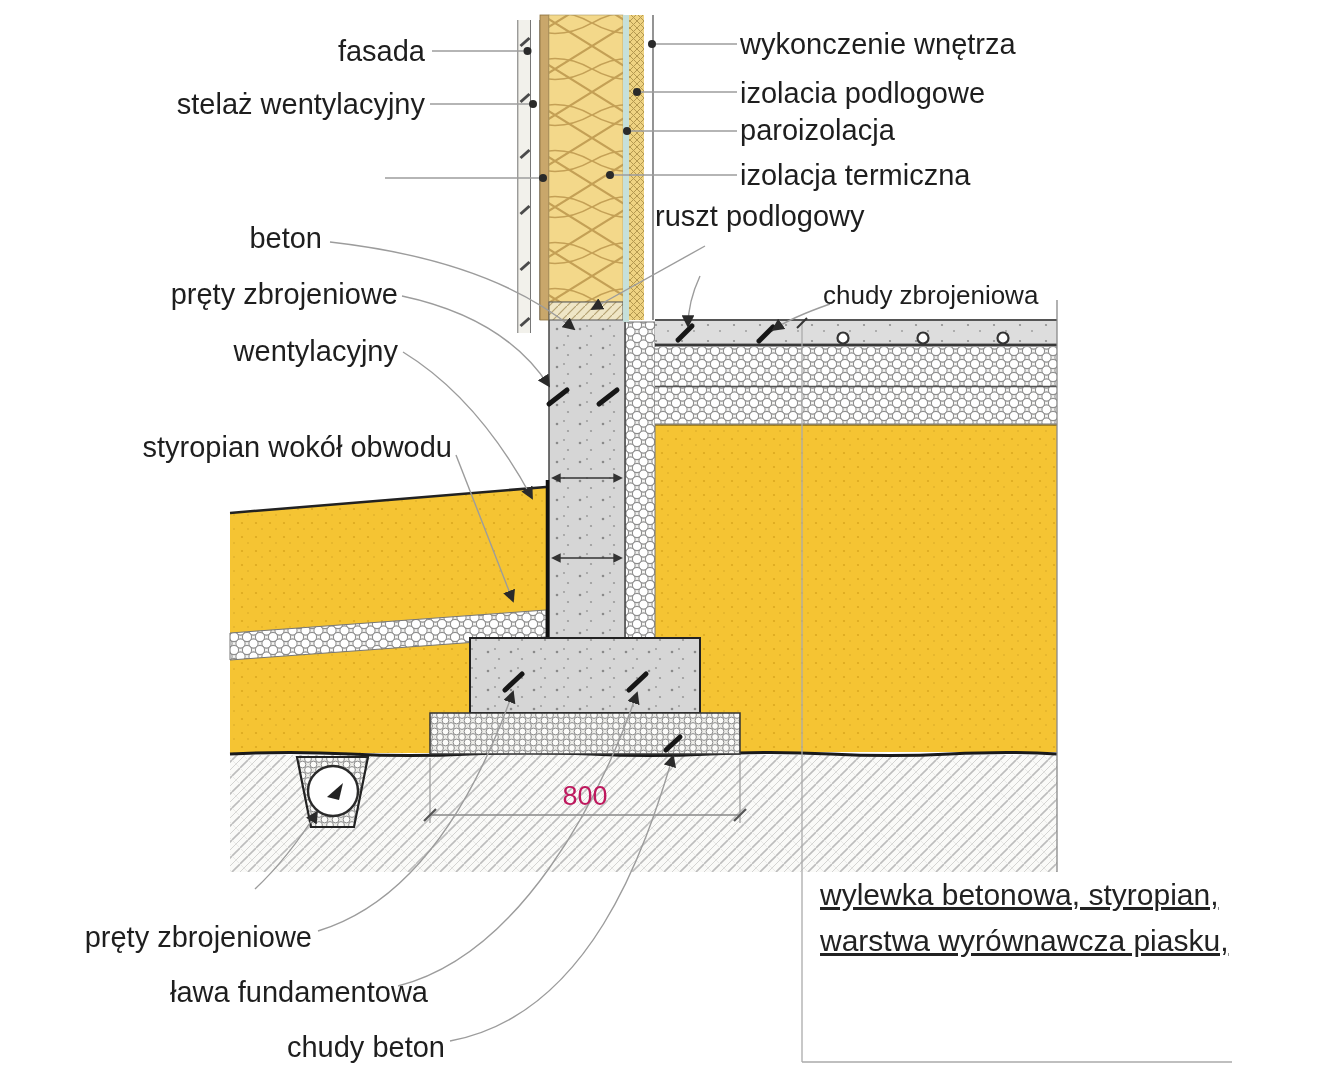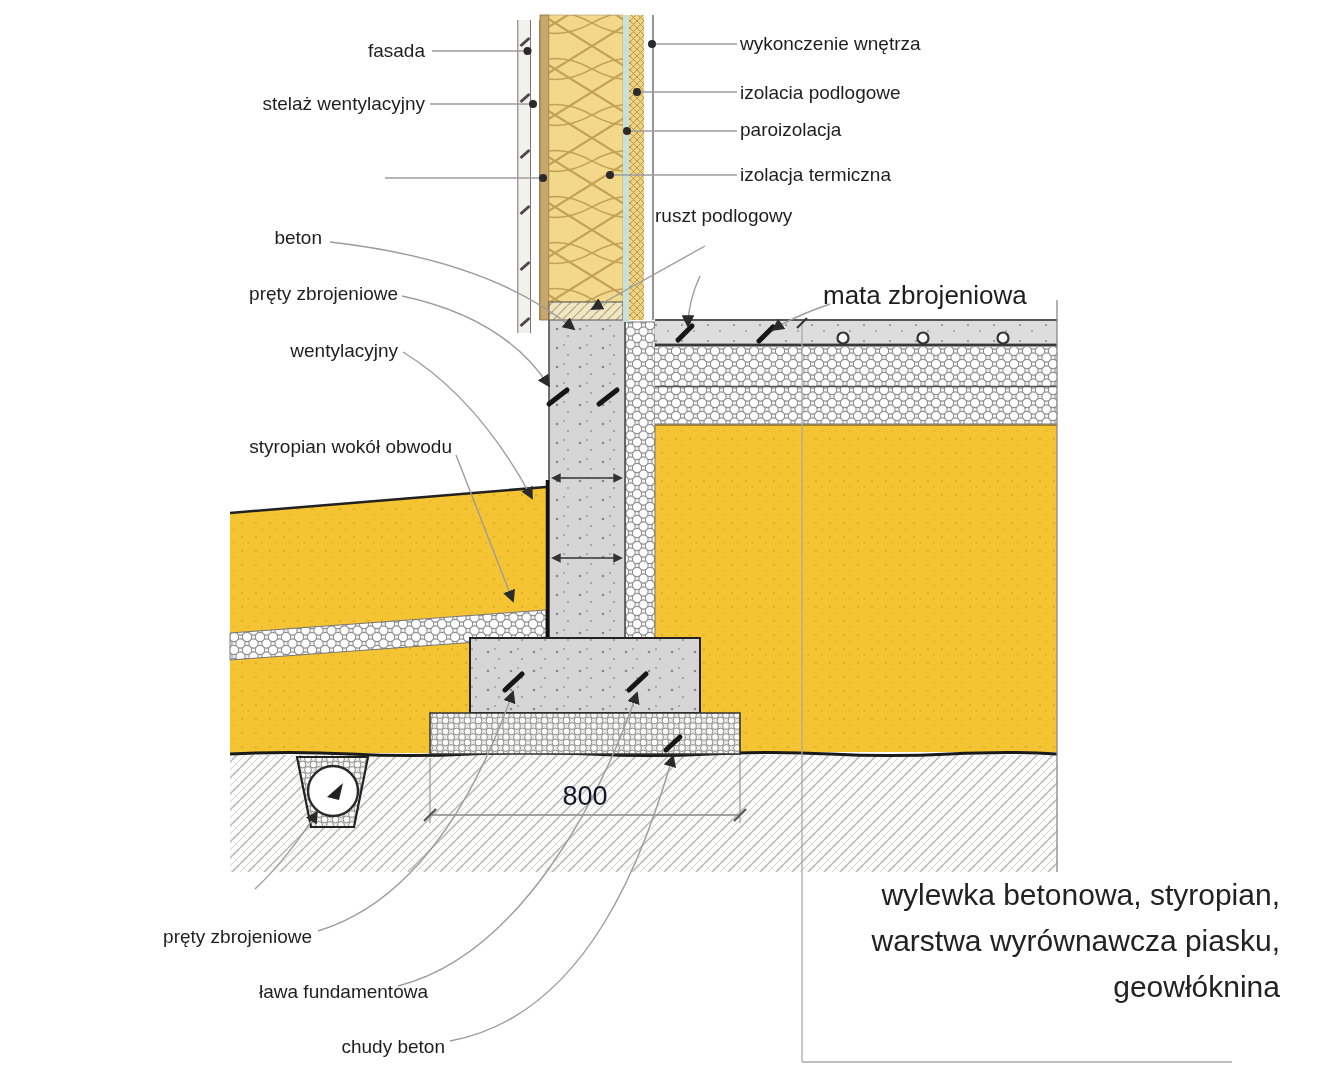--- a/index.html
+++ b/index.html
@@ -1,23 +1,23 @@
 <!DOCTYPE html>
 <html><head>
 <meta charset="utf-8">
 <style>
   html,body{margin:0;padding:0;background:#fff;}
   #stage{position:relative;width:1318px;height:1080px;background:#fff;overflow:hidden;
          font-family:"Liberation Sans",sans-serif;color:#1e1e1e;}
   #gfx{position:absolute;left:0;top:0;}
-  .lbl{position:absolute;font-size:19px;line-height:36px;white-space:nowrap;color:#1e1e1e;}
+  .lbl{position:absolute;font-size:29px;line-height:36px;white-space:nowrap;color:#1e1e1e;}
   .lbl.r{text-align:right;}
   .lbl.sm{font-size:26px;line-height:32px;}
-  .dim{position:absolute;font-size:27px;color:#0f172a;text-align:center;}
-  .footnote{position:absolute;text-align:right;font-size:30px;line-height:46px;color:#222;}
+  .dim{position:absolute;font-size:27px;color:#be185d;text-align:center;}
+  .footnote{position:absolute;text-align:left;font-size:30px;line-height:46px;color:#222;text-decoration:underline;}
   .footnote p{margin:0;}
 </style>
 </head>
 <body>
 
 <div id="stage">
 
 <svg id="gfx" width="1318" height="1080" viewBox="0 0 1318 1080">
   <defs>
     <pattern id="pSand" width="14" height="14" patternUnits="userSpaceOnUse">
@@ -200,27 +200,26 @@
 <div class="lbl r" style="right:996px;top:220px">beton</div>
 <div class="lbl r" style="right:920px;top:276px">pręty zbrojeniowe</div>
 <div class="lbl r" style="right:920px;top:333px">wentylacyjny</div>
 <div class="lbl r" style="right:866px;top:429px">styropian wokół obwodu</div>
 
 <div class="lbl" style="left:740px;top:26px">wykonczenie wnętrza</div>
 <div class="lbl" style="left:740px;top:75px">izolacia podlogowe</div>
 <div class="lbl" style="left:740px;top:112px">paroizolacja</div>
 <div class="lbl" style="left:740px;top:157px">izolacja termiczna</div>
 <div class="lbl" style="left:655px;top:198px">ruszt podlogowy</div>
-<div class="lbl sm" style="left:823px;top:279px">mata zbrojeniowa</div>
+<div class="lbl sm" style="left:823px;top:279px">chudy zbrojeniowa</div>
 
 <div class="lbl r" style="right:1006px;top:919px">pręty zbrojeniowe</div>
 <div class="lbl r" style="right:890px;top:974px">ława fundamentowa</div>
 <div class="lbl r" style="right:873px;top:1029px">chudy beton</div>
 
 <div class="dim" style="left:545px;top:781px;width:80px">800</div>
 
 <div class="footnote" style="left:820px;top:872px;width:460px">
   <p>wylewka betonowa, styropian,</p>
   <p>warstwa wyrównawcza piasku,</p>
-  <p>geowłóknina</p>
 </div>
 
 </div>
 
 </body></html>

